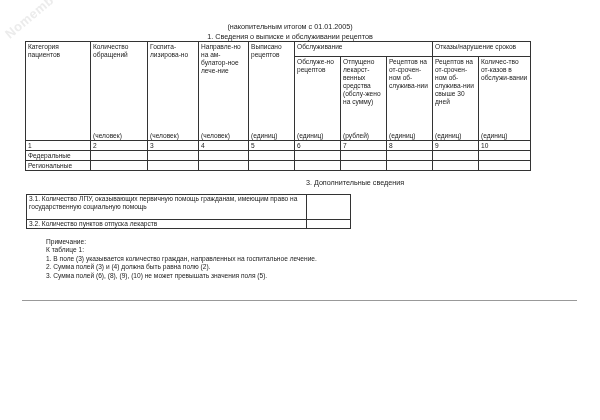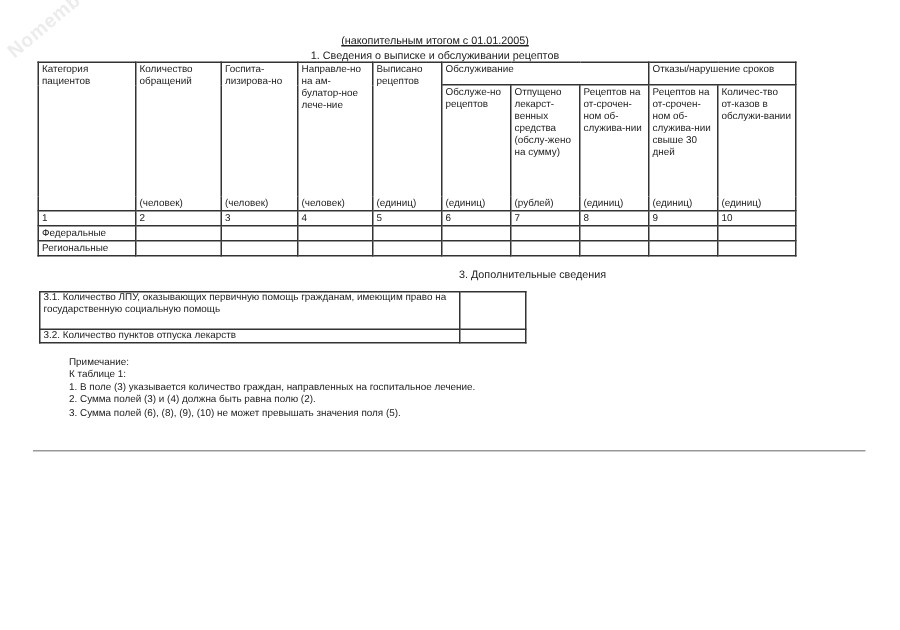--- a/index.html
+++ b/index.html
@@ -3,21 +3,21 @@
 <meta charset="utf-8">
 <style>
   html, body { margin:0; padding:0; background:#ffffff; }
   body { width:600px; height:420px; position:relative; overflow:hidden;
          font-family:"Liberation Sans", sans-serif; color:#222; font-size:7px; }
   .watermark { position:absolute; left:2px; top:30px; transform:rotate(-40deg);
                transform-origin:left top; font-size:13px; font-weight:bold;
                color:#ececec; letter-spacing:0.5px; white-space:nowrap; }
   .title { position:absolute; left:0; width:580px; text-align:center; font-size:7.2px; line-height:9px; }
   #t1 { top:32px; }
-  #t2 { top:22px;text-decoration:underline; }
+  #t2 { top:22px; }
   table.main { position:absolute; left:25px; top:41px; border-collapse:collapse; table-layout:fixed; }
   table.main td { border:1px solid #333; vertical-align:top; padding:1px 2px 0 2px;
                   font-size:6.6px; line-height:8px; overflow:hidden; }
   table.main td.noB { border-bottom:none; }
   table.main td.noT { border-top:none; }
   .sec3 { position:absolute; left:0; width:710px; text-align:center; top:178px; font-size:7.2px; }
   table.extra { position:absolute; left:26px; top:194px; border-collapse:collapse; table-layout:fixed; }
   table.extra td { border:1px solid #333; vertical-align:top; padding:0 2px; font-size:6.6px; line-height:8px; }
   .notes { position:absolute; left:46px; top:238px; font-size:6.6px; line-height:8.4px; }
   .rule { position:absolute; left:22px; top:300px; width:555px; height:0; border-top:1px solid #999; }

